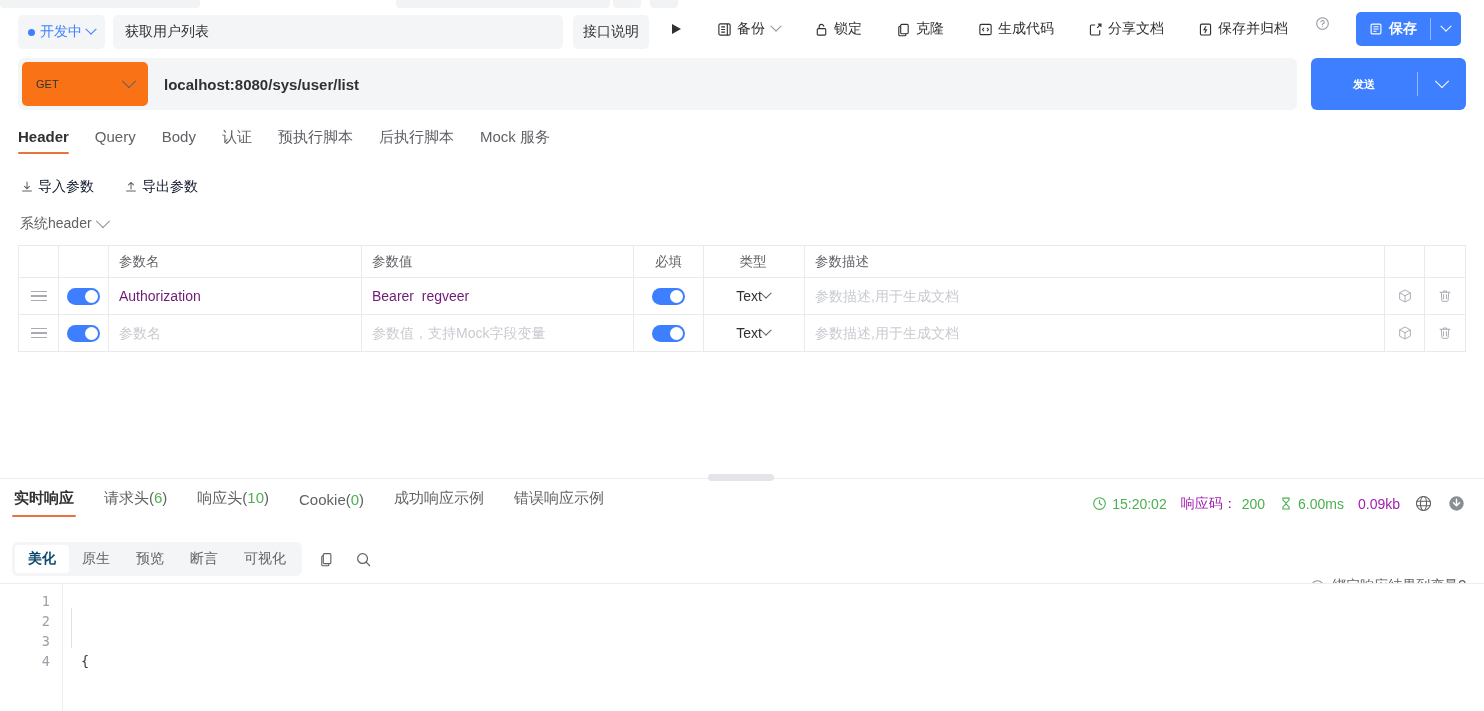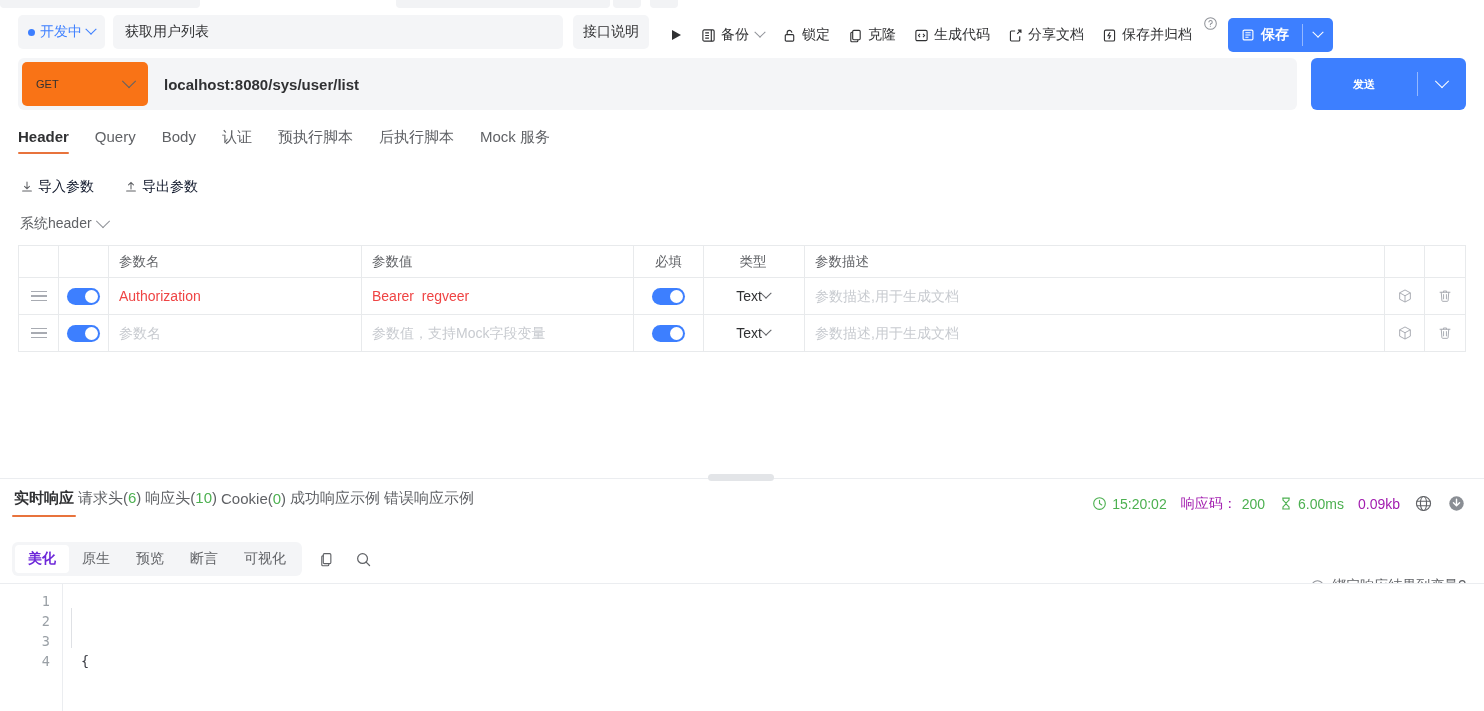--- a/index.html
+++ b/index.html
@@ -27,21 +27,21 @@
   .status-dot { width:7px; height:7px; border-radius:50%; background:#3d7fff; display:inline-block; }
   .chev { display:inline-block; width:10px; height:10px; border-right:1.6px solid currentColor; border-bottom:1.6px solid currentColor; transform:rotate(45deg) translate(-2px,-2px); }
   .chev-sm { width:8px; height:8px; border-right-width:1.4px; border-bottom-width:1.4px; }
   .name-input {
     margin-left:8px; flex:0 0 auto; width:450px; height:34px;
     background:#f4f5f7; border:none; border-radius:5px;
     padding:0 12px; font-size:14px; color:#303133;
     font-family:"Liberation Sans", sans-serif;
   }
   .api-desc-btn { margin-left:10px; height:34px; display:flex; align-items:center; padding:0 10px; background:#f4f5f7; border-radius:5px; font-size:14px; color:#303133; cursor:pointer; white-space:nowrap;}
-  .toolbar { margin-left:12px; display:flex; align-items:flex-end; gap:0; height:40px; }
+  .toolbar { margin-left:12px; display:flex; align-items:flex-start; gap:16px; height:40px; }
   .tb-item { display:flex; align-items:center; gap:5px; height:34px; padding:0 9px; font-size:14px; color:#303133; cursor:pointer; white-space:nowrap; border-radius:4px; }
   .tb-item svg { display:block; }
   .tb-play { padding:0 10px; }
   .help-q { margin-left:2px; color:#909399; cursor:pointer; align-self:flex-start; margin-top:4px; }
   .save-btn {
     margin-left:10px; display:flex; align-items:stretch; height:34px;
     background:#3d7fff; color:#fff; border-radius:5px; overflow:hidden; cursor:pointer;
   }
   .save-btn .lbl { display:flex; align-items:center; gap:6px; padding:0 13px; font-size:14px; font-weight:600; }
   .save-btn .sep { width:1px; background:rgba(255,255,255,.45); margin:6px 0; }
@@ -83,50 +83,50 @@
   .pc { height:100%; display:flex; align-items:center; border-right:1px solid #e8eaec; padding:0 10px; font-size:14px; overflow:hidden; }
   .pc.drag { width:40px; justify-content:center; padding:0; color:#a8abb2; cursor:grab; }
   .pc.tog { width:50px; justify-content:flex-start; padding-left:8px; }
   .pc.pname { width:253px; }
   .pc.pval { width:272px; }
   .pc.req { width:70px; justify-content:center; }
   .pc.typ { width:101px; justify-content:center; padding-right:12px; cursor:pointer; }
   .pc.pdesc { flex:1; }
   .pc.icn { width:40px; justify-content:center; color:#a8abb2; cursor:pointer; }
   .pc.icn.last { border-right:none; }
-  .cell-in { width:100%; border:none; outline:none; background:transparent; font-size:14px; color:#ef4444; font-family:"Liberation Sans", sans-serif; }
+  .cell-in { width:100%; border:none; outline:none; background:transparent; font-size:14px; color:#701a75; font-family:"Liberation Sans", sans-serif; }
   .cell-in::placeholder { color:#c8cbd0; }
   .switch { width:33px; height:17px; border-radius:9px; background:#3d7fff; position:relative; cursor:pointer; flex:0 0 auto; }
   .switch::after { content:""; position:absolute; top:2px; right:2px; width:13px; height:13px; border-radius:50%; background:#fff; }
   .hamb { display:flex; flex-direction:column; gap:3px; }
   .hamb i { display:block; width:16px; height:1.6px; background:#a8abb2; }
 
   
   .divider { position:absolute; top:478px; left:0; width:1484px; height:1px; background:#ebedf0; }
   .drag-handle { position:absolute; top:474px; left:708px; width:66px; height:7px; border-radius:4px; background:#e3e5e8; cursor:row-resize; }
 
   
-  .resp-tabs { position:absolute; top:489px; left:12px; display:flex; align-items:center; }
+  .resp-tabs { position:absolute; top:489px; left:12px; display:flex; align-items:flex-end; gap:26px; }
   .rsp { position:relative; font-size:15px; color:#606266; cursor:pointer; padding:0 2px 9px; white-space:nowrap; }
   .rsp.active { color:#303133; font-weight:600; }
   .rsp.active::after { content:""; position:absolute; left:0; right:0; bottom:0; height:2.5px; background:#e8733c; border-radius:2px; }
   .cnt { color:#4cb050; }
 
   
   .meta { position:absolute; top:494px; right:18px; display:flex; align-items:center; gap:14px; font-size:14px; }
   .meta .grp { display:flex; align-items:center; gap:5px; }
   .green { color:#4cb050; }
   .gray { color:#a21caf; }
   .meta .ic { cursor:pointer; display:flex; align-items:center; }
 
   
   .fmtbar { position:absolute; top:542px; left:12px; display:flex; align-items:center; gap:12px; }
   .seg { display:flex; align-items:center; background:#f4f5f7; border-radius:6px; padding:3px; height:34px; }
   .seg div { padding:0 13px; height:28px; display:flex; align-items:center; font-size:14px; color:#606266; border-radius:4px; cursor:pointer; white-space:nowrap; }
-  .seg div.active { background:#fff; color:#6d28d9; font-weight:600; }
+  .seg div.active { background:#fff; color:#0c4a6e; font-weight:600; }
   .fmt-ic { color:#606266; cursor:pointer; display:flex; align-items:center; padding:4px; }
   .bind-hint { position:absolute; top:549px; right:18px; display:flex; align-items:center; gap:7px; font-size:14px; color:#606266; cursor:pointer;margin-top:28px; }
 
   
   .editor { position:absolute; top:583px; left:0; width:1484px; height:128px; background:#fff; border-top:1px solid #ebedf0; display:flex; }
   .gutter { width:62px; padding-top:7px; text-align:right; padding-right:12px; color:#9aa0a6; font-family:"DejaVu Sans Mono","Liberation Mono",monospace; font-size:13.5px; line-height:20px; background:#fff; }
   .code { flex:1; position:relative; padding-top:7px; padding-left:18px; font-family:"DejaVu Sans Mono","Liberation Mono",monospace; font-size:13.5px; line-height:20px; white-space:pre; color:#383a42; border-left:1px solid #ebedf0; }
   .code .p { color:#383a42; }
   .guide { position:absolute; left:8px; top:24px; width:1px; height:40px; background:#dfe1e5; }
 </style>

